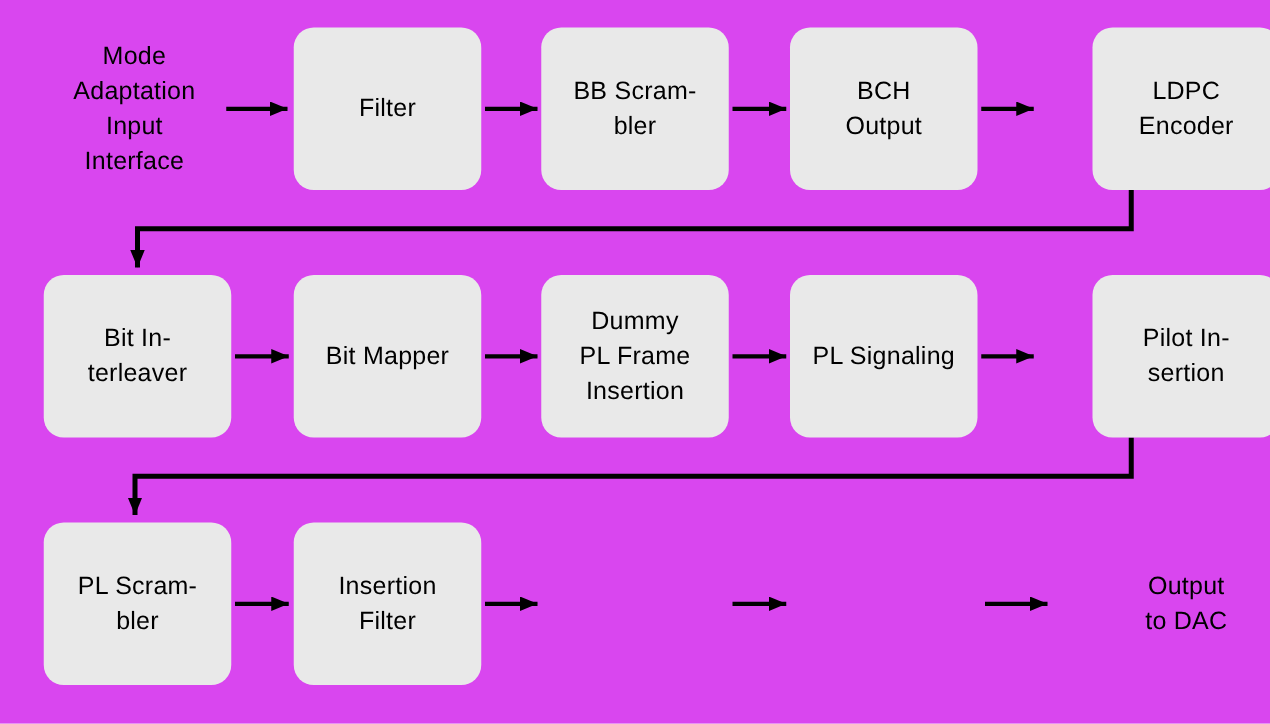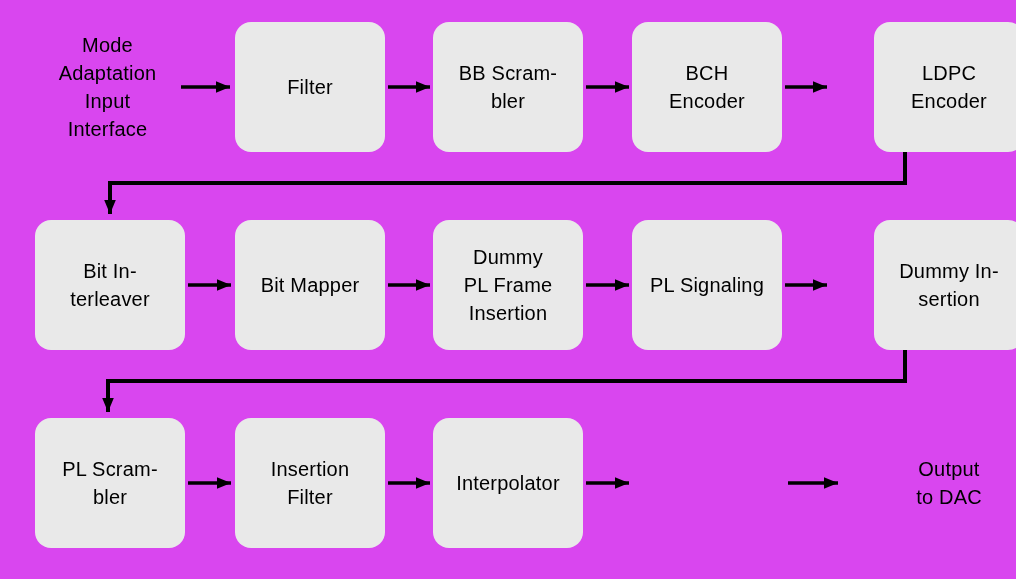--- a/index.html
+++ b/index.html
@@ -105,21 +105,21 @@
   </div>
   <div class="node box-node row1 col2">
     <span class="node-label">Filter</span>
   </div>
   <div class="node box-node row1 col3">
     <span class="node-label">BB Scram-
 bler</span>
   </div>
   <div class="node box-node row1 col4">
     <span class="node-label">BCH
-Encoder</span>
+Output</span>
   </div>
   <div class="node box-node row1 col5">
     <span class="node-label">LDPC
 Encoder</span>
   </div>
 
   <div class="node box-node row2 col1">
     <span class="node-label">Bit In-
 terleaver</span>
   </div>
@@ -128,33 +128,30 @@
   </div>
   <div class="node box-node row2 col4">
     <span class="node-label">PL Signaling</span>
   </div>
   <div class="node box-node row2 col3">
     <span class="node-label">Dummy
 PL Frame
 Insertion</span>
   </div>
   <div class="node box-node row2 col5">
-    <span class="node-label">Dummy In-
+    <span class="node-label">Pilot In-
 sertion</span>
   </div>
 
   <div class="node box-node row3 col1">
     <span class="node-label">PL Scram-
 bler</span>
   </div>
   <div class="node box-node row3 col2">
     <span class="node-label">Insertion
 Filter</span>
   </div>
-  <div class="node box-node row3 col3">
-    <span class="node-label">Interpolator</span>
-  </div>
   <div class="node text-node row3 col5">
     <span class="node-label">Output
 to DAC</span>
   </div>
 
 </div>
 
 </body></html>

